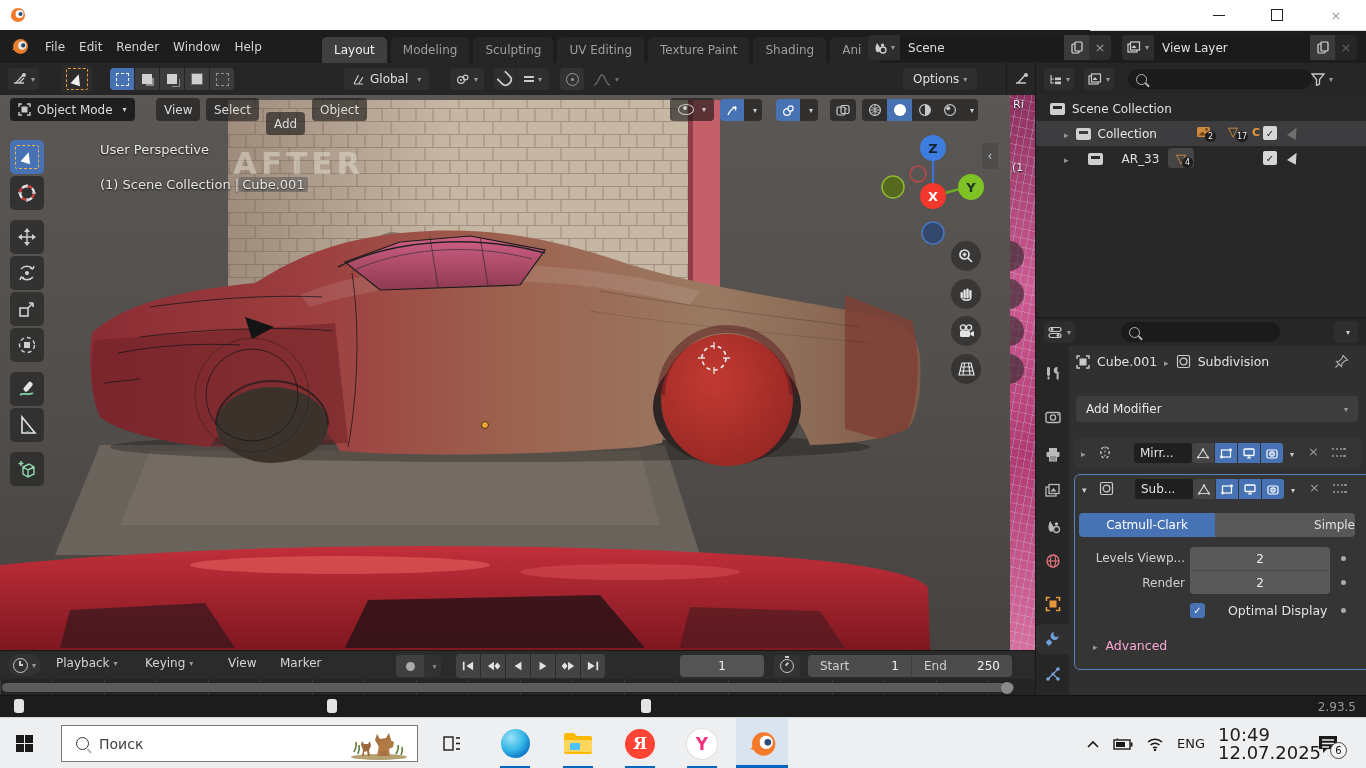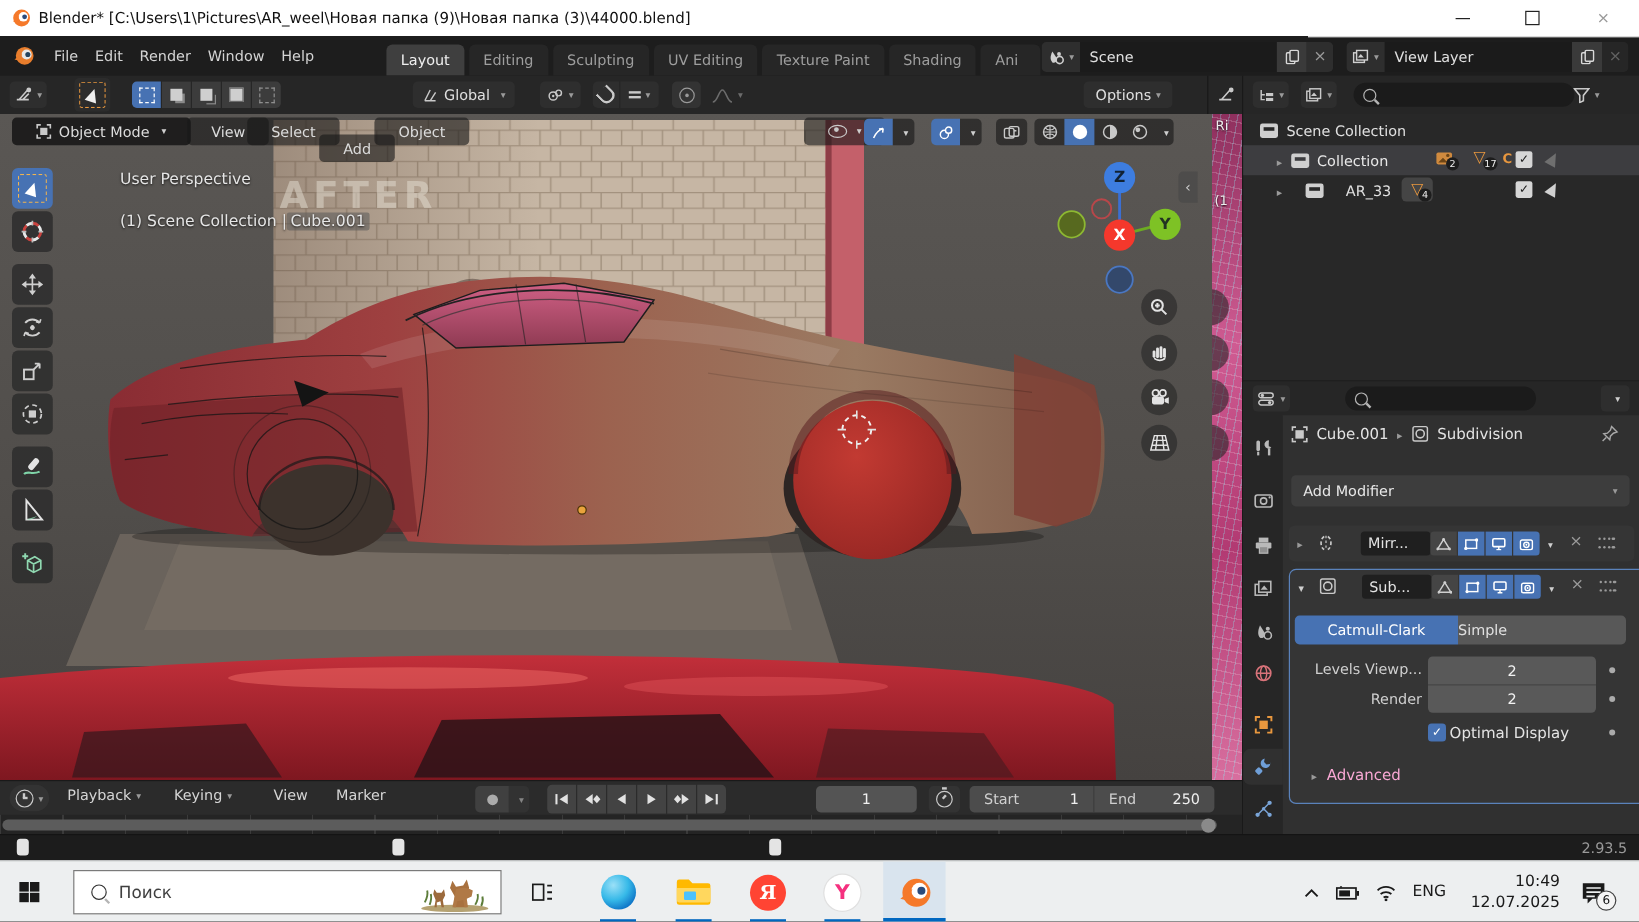--- a/index.html
+++ b/index.html
@@ -22,38 +22,37 @@
   .eyei::after{content:"";position:absolute;width:4px;height:4px;border-radius:50%;background:#c9c9c9;left:3.6px;top:1.2px}
   .ptr{width:0;height:0;border-left:5px solid transparent;border-right:5px solid transparent;border-bottom:11px solid #d0d0d0;transform:rotate(28deg)}
   .ptr.dim{border-bottom-color:#6f6f6f}
   .grip{display:flex;flex-wrap:wrap;width:17px;height:9px;gap:1.6px;align-content:space-between}
   .grip i{width:2.2px;height:2.2px;background:#9a9a9a;border-radius:50%}
   .tabtop{border-radius:5px 5px 0 0;padding:0 12px;height:26px;display:flex;align-items:center;color:#9e9e9e;background:#262626}
   .tabtop.act{background:#3f3f3f;color:#efefef}
   .menu{padding:0 7px;color:#d4d4d4;cursor:default}
   .toolbtn{width:34px;height:34px;border-radius:5px;background:rgba(45,45,45,.85);display:flex;align-items:center;justify-content:center}
   .navbtn{width:30px;height:30px;border-radius:50%;background:rgba(38,38,38,.6);display:flex;align-items:center;justify-content:center}
-  .vhp{height:23px;border-radius:4px;background:rgba(24,24,24,.62);display:flex;align-items:center;padding:0 20px;color:#dcdcdc}
+  .vhp{height:23px;border-radius:4px;background:rgba(24,24,24,.62);display:flex;align-items:center;padding:0 8px;color:#dcdcdc}
   .mtg{width:22px;height:20px;display:flex;align-items:center;justify-content:center;background:#4772b3}
   .mtg.off{background:#454545}
   svg{display:block}
 </style>
 </head>
 <body>
 
 <div class="a" style="left:0;top:0;width:1366px;height:30px;background:#fff;border-bottom:1px solid #d8d8d8">
   <div class="a" style="left:8px;top:6px">
     <svg width="18" height="18" viewBox="0 0 18 18">
         <circle cx="10" cy="9" r="7" fill="#f5792a"></circle>
         <circle cx="11.5" cy="8" r="4" fill="#fff"></circle>
         <circle cx="12.5" cy="8" r="2" fill="#2a4b7c"></circle>
         <path d="M3 12 L8 7 L6 13 Z" fill="#f5792a"></path>
       </svg>
   </div>
-  <div class="a" style="left:32px;top:7px;color:#111;font-size:12.5px;white-space:nowrap">Blender* [C:\Users\1\Pictures\AR_weel\Новая папка (9)\Новая папка (3)\44000.blend]</div>
   <div class="a" style="left:1190px;top:0;width:58px;height:30px;display:flex;align-items:center;justify-content:center">
       <span style="width:12px;border-top:1.6px solid #222"></span>
     </div>
   <div class="a" style="left:1248px;top:0;width:58px;height:30px;display:flex;align-items:center;justify-content:center">
       <span style="width:10px;height:10px;border:1.4px solid #222"></span>
     </div>
   <div class="a x" style="left:1306px;top:0;width:60px;height:30px;display:flex;align-items:center;justify-content:center;font-size:16px">
       <style>.x::after{}</style>
     </div>
 </div>
@@ -69,21 +68,21 @@
   </div>
   <div class="a flex" style="left:38px;top:5px;height:24px">
     <div class="menu">File</div>
     <div class="menu">Edit</div>
     <div class="menu">Render</div>
     <div class="menu">Window</div>
     <div class="menu">Help</div>
   </div>
   <div class="a flex" style="left:322px;top:7px;gap:4px">
     <div class="tabtop act">Layout</div>
-    <div class="tabtop">Editing</div>
+    <div class="tabtop">Modeling</div>
     <div class="tabtop">Sculpting</div>
     <div class="tabtop">UV Editing</div>
     <div class="tabtop">Texture Paint</div>
     <div class="tabtop">Shading</div>
     <div class="tabtop" style="width:26px;overflow:hidden">Ani</div>
   </div>
 
   <div class="a flex" style="left:868px;top:35px;height:25px;top:5px;border-radius:4px;overflow:hidden">
     <div class="flex dd" style="height:25px;background:#2e2e2e;padding:0 5px">
       <svg width="14" height="14" viewBox="0 0 14 14">
@@ -780,38 +779,38 @@
         <i></i>
         <i></i>
         <i></i>
         <i></i>
       </span>
 
     <div class="a flex" style="left:4px;top:38px">
       <div class="flex" style="width:136px;height:24px;background:#4772b3;border-radius:4px 0 0 4px;justify-content:center;color:#fff">
           <span>Catmull-Clark</span>
         </div>
-      <div class="flex" style="width:140px;height:24px;background:#585858;border-radius:0 4px 4px 0;justify-content:flex-start;color:#e0e0e0">
+      <div class="flex" style="width:140px;height:24px;background:#585858;border-radius:0 4px 4px 0;justify-content:flex-end;color:#e0e0e0">
           <span>Simple</span>
         </div>
     </div>
 
     <div class="a" style="left:0;top:76px;width:110px;text-align:right;color:#cfcfcf">Levels Viewp...</div>
     <div class="a flex" style="left:115px;top:72px;width:140px;height:23px;background:#595959;border-radius:4px 4px 0 0;justify-content:center;color:#f2f2f2;border-bottom:1px solid #4a4a4a">
         <span>2</span>
       </div>
     <span class="a" style="left:266px;top:81px;width:5px;height:5px;border-radius:50%;background:#ababab"></span>
 
     <div class="a" style="left:0;top:101px;width:110px;text-align:right;color:#cfcfcf">Render</div>
     <div class="a flex" style="left:115px;top:96px;width:140px;height:23px;background:#595959;border-radius:0 0 4px 4px;justify-content:center;color:#f2f2f2">
         <span>2</span>
       </div>
     <span class="a" style="left:266px;top:105px;width:5px;height:5px;border-radius:50%;background:#ababab"></span>
 
-    <div class="a flex" style="left:115px;top:128px;gap:3px">
+    <div class="a flex" style="left:115px;top:128px;gap:23px">
       <span class="chk"></span>
       <span style="color:#e3e3e3;font-size:12.5px">Optimal Display</span>
     </div>
     <span class="a" style="left:266px;top:133px;width:5px;height:5px;border-radius:50%;background:#ababab"></span>
 
     <div class="a flex" style="left:18px;top:163px;gap:8px">
       <span class="expr"></span>
       <span style="color:#f9a8d4;font-size:12.5px">Advanced</span>
     </div>
   </div>
@@ -986,21 +985,21 @@
   </div>
   <div class="a flex" style="left:1140px;top:0;width:30px;height:51px;justify-content:center">
     <svg width="18" height="14" viewBox="0 0 18 14">
         <path d="M2 5 a10 10 0 0 1 14 0 M4.5 8 a7 7 0 0 1 9 0 M7 11 a3.5 3.5 0 0 1 4 0" fill="none" stroke="#1a1a1a" stroke-width="1.5"></path>
         <circle cx="9" cy="13" r="1.2" fill="#1a1a1a"></circle>
       </svg>
   </div>
   <div class="a flex" style="left:1172px;top:0;width:38px;height:51px;justify-content:center">
     <span style="color:#1a1a1a;font-size:13px">ENG</span>
   </div>
-  <div class="a" style="left:1218px;top:8px;width:82px;text-align:right;color:#1a1a1a;font-size:13px;line-height:18px">
+  <div class="a" style="left:1218px;top:8px;width:82px;text-align:left;color:#1a1a1a;font-size:18px;line-height:18px">
     <div>10:49</div>
     <div>12.07.2025</div>
   </div>
   <div class="a flex" style="left:1306px;top:0;width:44px;height:51px;justify-content:center">
     <svg width="22" height="20" viewBox="0 0 22 20">
         <path d="M2 2 h18 v13 h-10 l-4 4 v-4 h-4 z" fill="#1a1a1a"></path>
         <path d="M5 6 h12 M5 9.5 h12 M5 13 h7" stroke="#edeff0" stroke-width="1.4"></path>
       </svg>
     <span class="a flex" style="left:24px;top:24px;width:17px;height:17px;border-radius:50%;background:#f5f5f5;border:1.6px solid #444;justify-content:center;color:#111;font-size:10px;box-sizing:border-box">
         <span>6</span>

